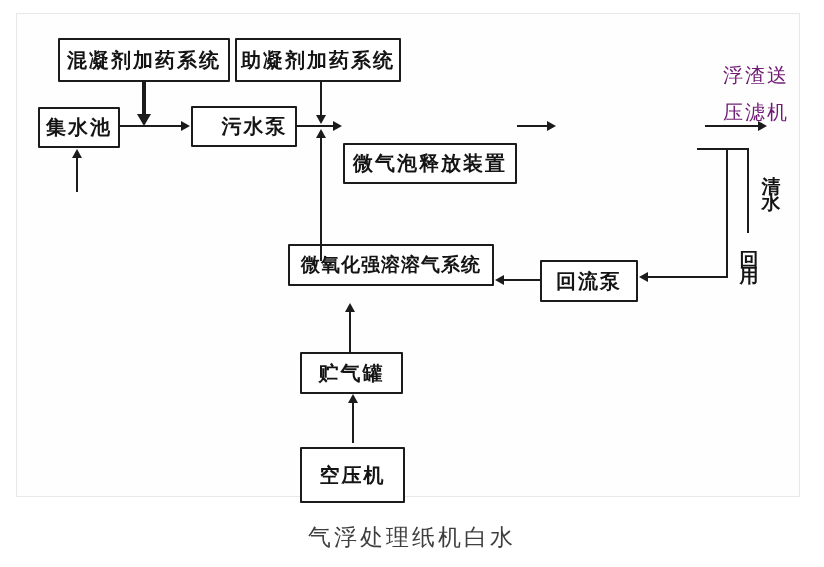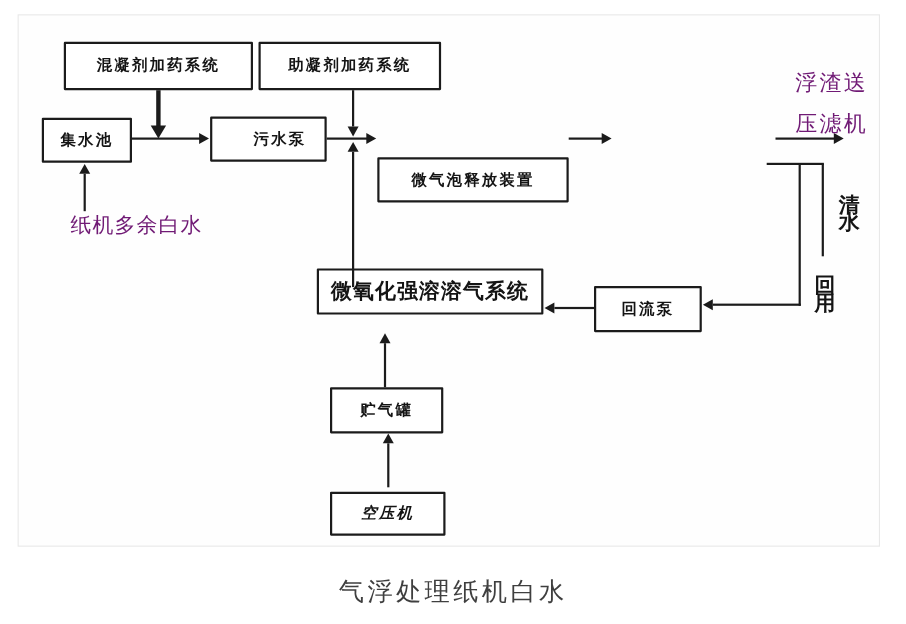--- a/index.html
+++ b/index.html
@@ -20,21 +20,21 @@
     position:absolute;left:16px;top:13px;width:784px;height:484px;
     border:1px solid var(--frame);
     background:#fefefe;
   }
   .box{
     position:absolute;
     border:2px solid var(--ink);
     background:#fff;
     display:flex;align-items:center;justify-content:center;
     font-weight:bold;color:#141414;
-    font-size:14px;letter-spacing:2px;
+    font-size:20px;letter-spacing:2px;
     white-space:nowrap;
     border-radius:1px;
   }
   .box.small-ls{letter-spacing:1px;font-size:19px;}
   .hline,.vline{position:absolute;background:var(--ink);}
   .ar{position:absolute;width:0;height:0;}
   .ar.r{border-top:5px solid transparent;border-bottom:5px solid transparent;border-left:9px solid var(--ink);}
   .ar.l{border-top:5px solid transparent;border-bottom:5px solid transparent;border-right:9px solid var(--ink);}
   .ar.u{border-left:5px solid transparent;border-right:5px solid transparent;border-bottom:9px solid var(--ink);}
   .ar.d{border-left:5px solid transparent;border-right:5px solid transparent;border-top:9px solid var(--ink);}
@@ -75,21 +75,21 @@
 
   <div class="box" style="left:343px;top:106px;width:174px;height:41px;margin-top:37px;">微气泡释放装置</div>
 
 
   <div class="box small-ls" style="left:288px;top:244px;width:206px;height:42px;">微氧化强溶溶气系统</div>
 
   <div class="box" style="left:540px;top:260px;width:98px;height:42px;">回流泵</div>
 
   <div class="box" style="left:300px;top:352px;width:103px;height:42px;">贮气罐</div>
 
-  <div class="box" style="left:300px;top:447px;width:105px;height:40px;font-style:italic;">空压机</div>
+  <div class="box" style="left:300px;top:447px;width:105px;height:56px;">空压机</div>
 
   <div class="hline" style="left:120px;top:125px;width:62px;height:2px;"></div>
   <div class="ar r" style="left:181px;top:121px;"></div>
 
   <div class="vline" style="left:142px;top:82px;width:4px;height:33px;"></div>
   <div class="ar bigd" style="left:137px;top:114px;"></div>
 
   <div class="hline" style="left:297px;top:125px;width:37px;height:2px;"></div>
   <div class="ar r" style="left:333px;top:121px;"></div>
 
@@ -127,17 +127,16 @@
 
   <div class="lbl two-line" style="left:723px;top:57px;">
     <span style="display:block;">浮渣送</span>
     <span style="display:block;">压滤机</span>
   </div>
 
   <div class="vtext" style="left:759px;top:160px;">清水</div>
 
   <div class="vtext" style="left:737px;top:235px;">回用</div>
 
-  <div class="lbl" style="left:64px;top:192px;font-size:19px;letter-spacing:1px;">纸机多余白水</div>
 
   <div class="caption">气浮处理纸机白水</div>
 
 </div>
 
 </body></html>

